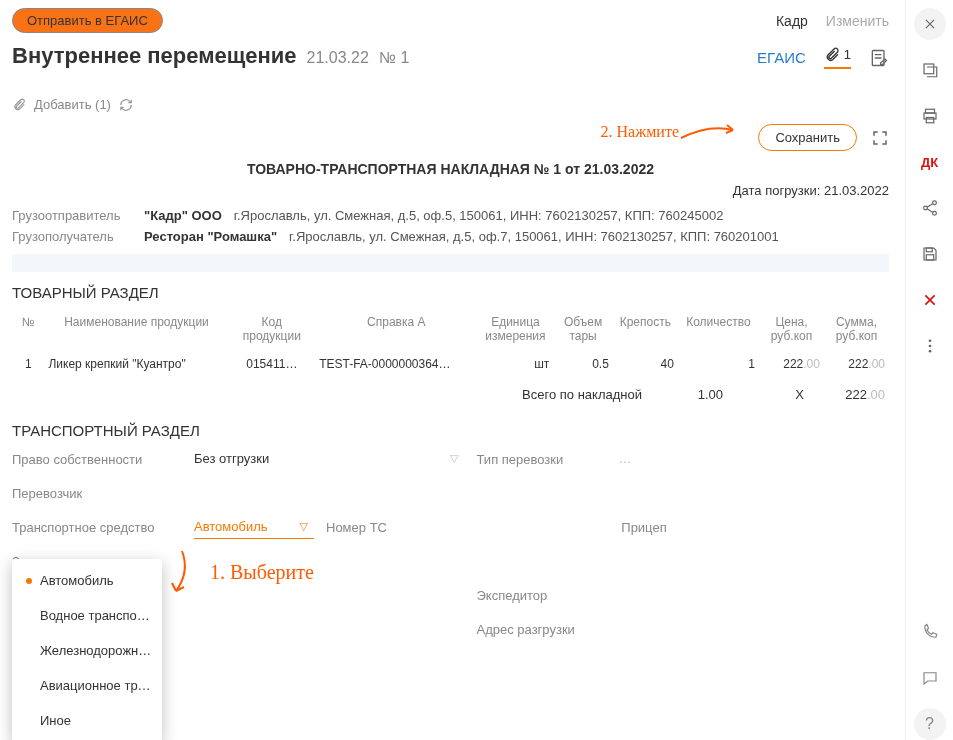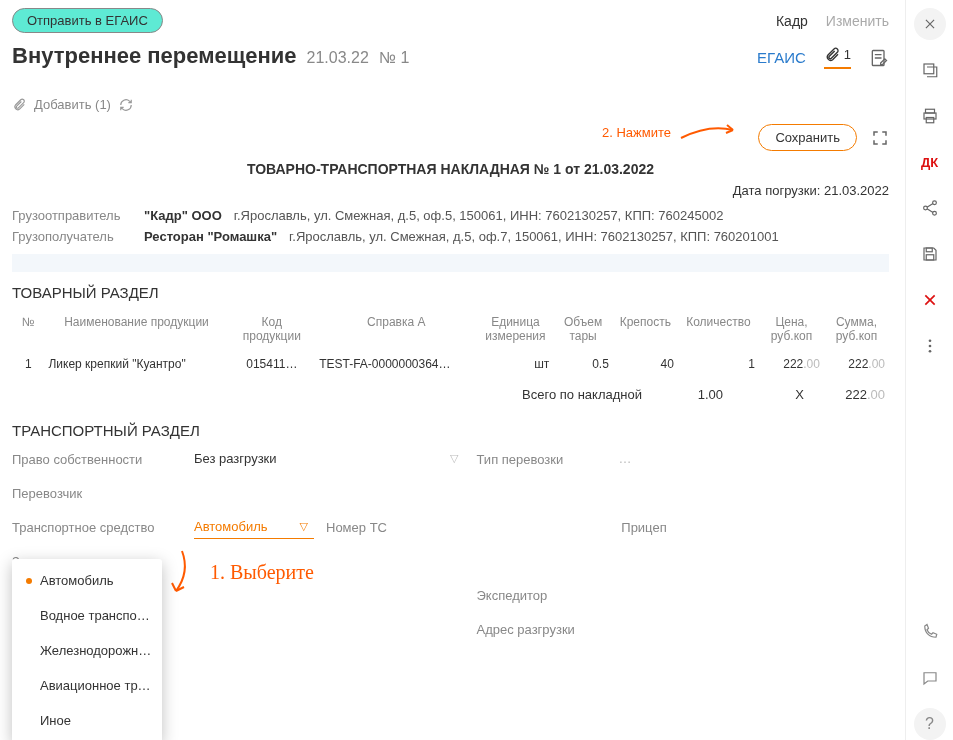--- a/index.html
+++ b/index.html
@@ -7,21 +7,21 @@
 .app { display: flex; width: 953px; height: 740px; }
 .main { flex: 1; padding: 8px 16px 16px 12px; overflow: hidden; position: relative; }
 .sidebar { width: 48px; background: #fff; border-left: 1px solid #eee; display: flex; flex-direction: column; align-items: center; padding-top: 8px; gap: 14px; }
 .sidebar .icn { width: 32px; height: 32px; display: flex; align-items: center; justify-content: center; color: #666; cursor: pointer; border-radius: 50%; }
 .sidebar .close { background: #f3f3f3; }
 .sidebar .dk { color: #d11; font-weight: bold; font-size: 13px; }
 .sidebar .spacer { flex: 1; }
 .sidebar .qmark { background: #f3f3f3; }
 
 .top-row { display: flex; align-items: center; justify-content: space-between; margin-bottom: 10px; }
-.btn-pill { border: 1px solid #888; border-radius: 14px; padding: 4px 14px; background: #5eead4; cursor: pointer; font-size: 13px; color: #333; }
+.btn-pill { border: 1px solid #888; border-radius: 14px; padding: 4px 14px; background: #f97316; cursor: pointer; font-size: 13px; color: #333; }
 .top-right { display: flex; align-items: center; gap: 18px; font-size: 14px; }
 .top-right .link { color: #333; cursor: pointer; }
 .top-right .muted { color: #aaa; cursor: pointer; }
 
 .title-row { display: flex; align-items: baseline; justify-content: space-between; margin-bottom: 28px; }
 .title-left { display: flex; align-items: baseline; gap: 10px; }
 .title { font-size: 22px; font-weight: bold; }
 .title-date { color: #888; font-size: 16px; }
 .title-num { color: #888; font-size: 16px; }
 .title-right { display: flex; align-items: center; gap: 18px; }
@@ -29,21 +29,21 @@
 .attach { display: flex; align-items: center; gap: 4px; color: #333; cursor: pointer; border-bottom: 2px solid #f47b00; padding-bottom: 4px; }
 .edit-icn { color: #666; cursor: pointer; }
 
 .add-row { display: flex; align-items: center; gap: 8px; color: #888; margin-bottom: 12px; }
 .add-row .attach-icn { color: #888; }
 .add-row .txt { cursor: pointer; }
 
 .button-row { display: flex; justify-content: flex-end; align-items: center; gap: 14px; margin-bottom: 10px; position: relative; }
 .btn-save { border: 1px solid #f47b00; border-radius: 14px; padding: 5px 16px; background: #fff; cursor: pointer; color: #333; font-size: 13px; }
 .expand-icn { color: #666; cursor: pointer; }
-.annotation-2 { position: absolute; right: 150px; top: -2px; color: #ff5a00; font-family: Liberation Sans, sans-serif; font-size: 13px; display: flex; align-items: center; gap: 8px; }
+.annotation-2 { position: absolute; right: 150px; top: -2px; color: #ff5a00; font-family: Liberation Serif, serif; font-size: 16px; display: flex; align-items: center; }
 .arrow2 { width: 60px; height: 20px; }
 
 .doc-title { text-align: center; font-weight: bold; font-size: 14px; margin-bottom: 6px; }
 .ship-date { text-align: right; font-size: 13px; margin-bottom: 10px; }
 
 .party-row { display: flex; gap: 12px; font-size: 13px; margin-bottom: 6px; align-items: baseline; }
 .party-label { color: #888; width: 120px; flex-shrink: 0; }
 .party-name { font-weight: bold; }
 .party-addr { color: #555; }
 
@@ -206,21 +206,21 @@
       <span class="val">1.00</span>
       <span class="val">X</span>
       <span class="val"><span>222</span><span class="muted-dec">.00</span></span>
     </div>
 
     <div class="section-title">ТРАНСПОРТНЫЙ РАЗДЕЛ</div>
 
     <div class="form-grid" style="position:relative;">
       <div class="flabel">Право собственности</div>
       <div class="sel">
-        <span>Без разгрузки</span>
+        <span>Без отгрузки</span>
         <span class="chev">▽</span>
       </div>
       <div class="flabel">Тип перевозки</div>
       <div class="sel">
           <span class="ellipsis">…</span>
         </div>
 
       <div class="flabel">Перевозчик</div>
       <div style="grid-column: 2 / 5;"><input class="inp" style=""></div>
 

